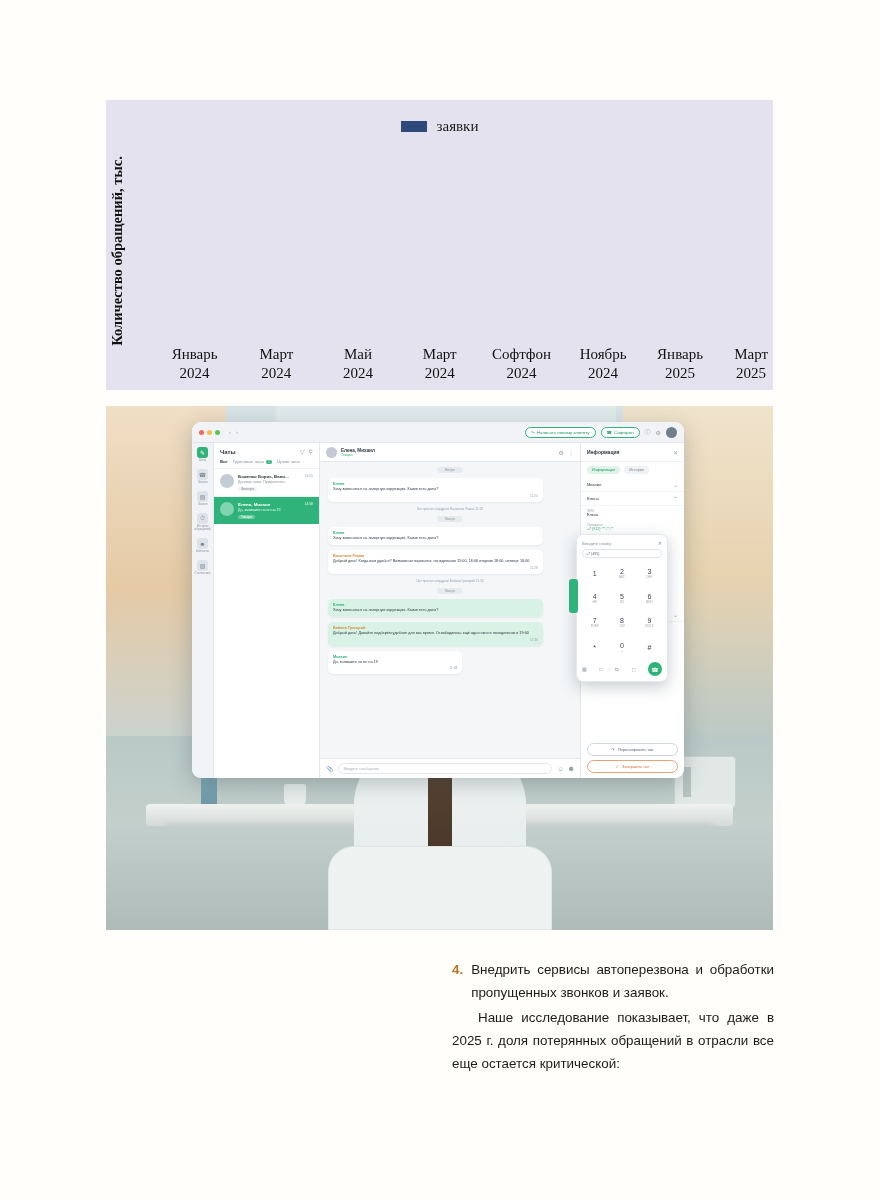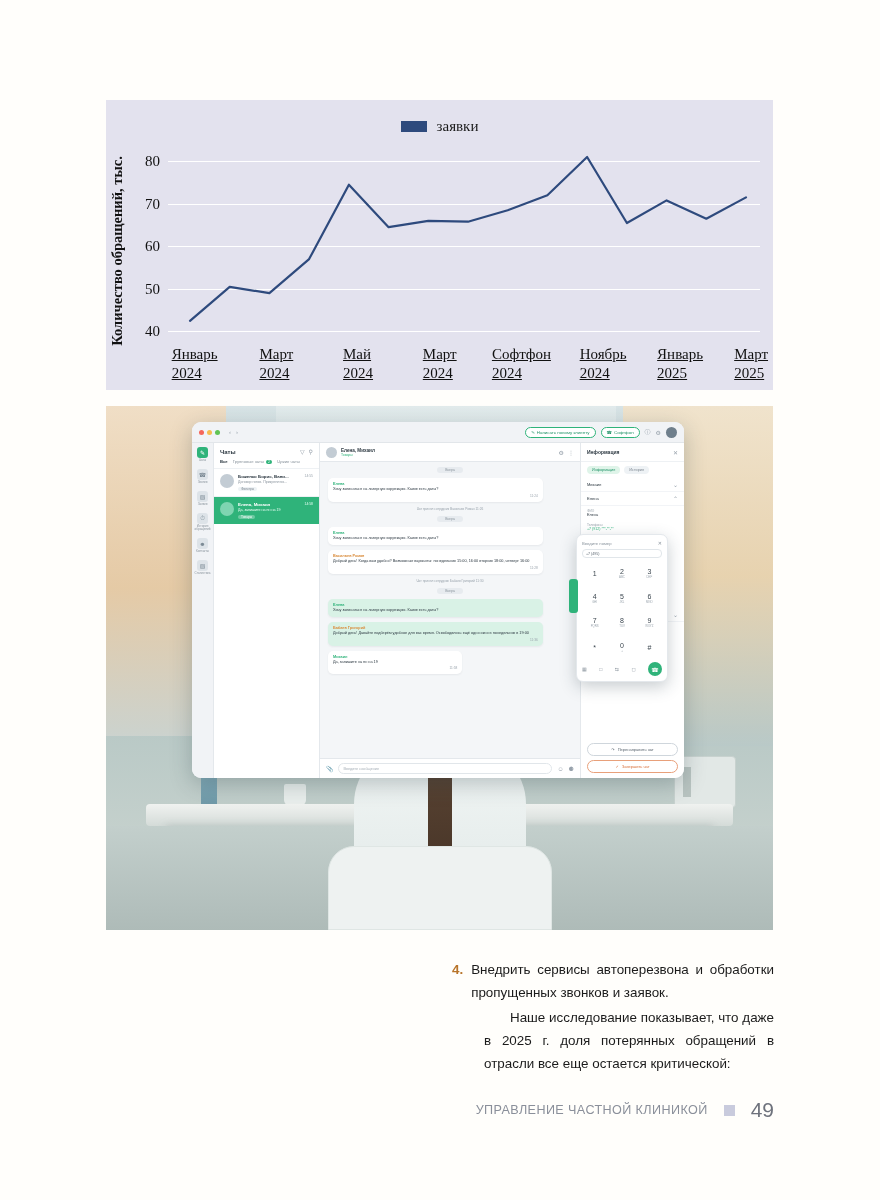--- a/index.html
+++ b/index.html
@@ -45,23 +45,23 @@
     transform: translateY(-50%);
     font-family: "Liberation Serif", serif; font-size: 15px; color: #111;
   }
   .plot svg { position: absolute; left: 0; top: 0; width: 100%; height: 100%; }
 
   .x-labels {
     position: absolute; left: 62px; top: 245px; width: 592px; height: 42px;
   }
   .x-label {
     position: absolute; transform: translateX(-50%);
+    text-align: center;
     font-family: "Liberation Serif", serif; font-size: 15px; color: #111;
     line-height: 1.25;
-    text-decoration: underline;
   }
 
   
   .photo-block {
     position: absolute; left: 106px; top: 406px;
     width: 667px; height: 524px;
     overflow: hidden;
     background: #cfd8d4;
   }
   .photo-bg {
@@ -354,21 +354,21 @@
   }
   .col-right {
     position: absolute; left: 452px; top: 958px; width: 322px;
     font-family: "Liberation Sans", sans-serif;
     font-size: 13.4px; line-height: 1.72; color: #1b1b1b;
     text-align: justify;
   }
   .num-head { display: flex; gap: 8px; }
   .num { color: #b8742a; font-weight: bold; flex: none; }
   .num-head .htext { font-weight: normal; }
-  .para-indent { text-indent: 26px; margin-top: 2px; margin-left: 32px; }
+  .para-indent { text-indent: 26px; margin-top: 2px; }
 
   
   .footer {
     position: absolute; left: 0; top: 1095px; width: 880px; height: 30px;
     display: flex; align-items: center; justify-content: flex-end;
     padding-right: 106px; gap: 16px;
   }
   .footer-text {
     font-family: "Liberation Sans", sans-serif;
     font-size: 12.6px; letter-spacing: .4px; color: #8a8f9a;
@@ -388,37 +388,20 @@
 
     <div class="chart-legend">
       <span class="legend-swatch"></span>
       <span class="legend-label">заявки</span>
     </div>
 
     <div class="y-axis-title-wrap">
       <span class="y-axis-title-inner">Количество обращений, тыс.</span>
     </div>
 
-    <div class="plot">
-
-      <div class="gridline" style="top:10.6%"></div>
-      <div class="ytick" style="top:10.6%">80</div>
-      <div class="gridline" style="top:31.9%"></div>
-      <div class="ytick" style="top:31.9%">70</div>
-      <div class="gridline" style="top:53.2%"></div>
-      <div class="ytick" style="top:53.2%">60</div>
-      <div class="gridline" style="top:74.5%"></div>
-      <div class="ytick" style="top:74.5%">50</div>
-      <div class="gridline" style="top:95.7%"></div>
-      <div class="ytick" style="top:95.7%">40</div>
-
-      <svg viewBox="0 0 592 200" preserveAspectRatio="none">
-        <polyline id="series-line" fill="none" stroke="#2e4a7d" stroke-width="2.2" stroke-linejoin="round" stroke-linecap="round" points="22.0,180.9 61.7,146.8 101.4,153.2 141.1,119.1 180.9,44.7 220.6,87.2 260.3,80.9 300.0,81.7 339.7,70.2 379.4,55.3 419.1,17.0 458.9,83.0 498.6,60.4 538.3,78.7 578.0,57.4"></polyline>
-      </svg>
-    </div>
 
     <div class="x-labels">
       <div class="x-label" style="left:4.5%">
         <div>Январь</div>
         <div>2024</div>
       </div>
       <div class="x-label" style="left:18.3%">
         <div>Март</div>
         <div>2024</div>
       </div>
@@ -771,19 +754,14 @@
 
 
   <div class="col-right">
     <div class="num-head">
       <span class="num">4.</span>
       <span class="htext">Внедрить сервисы автоперезвона и обработки пропущенных звонков и заявок.</span>
     </div>
     <div class="para-indent">Наше исследование показывает, что даже в 2025 г. доля потерянных обращений в отрасли все еще остается критической:</div>
   </div>
 
-  <div class="footer">
-    <span class="footer-text">УПРАВЛЕНИЕ ЧАСТНОЙ КЛИНИКОЙ</span>
-    <span class="footer-sq"></span>
-    <span class="footer-page">49</span>
-  </div>
 
 </div>
 
 </body></html>

